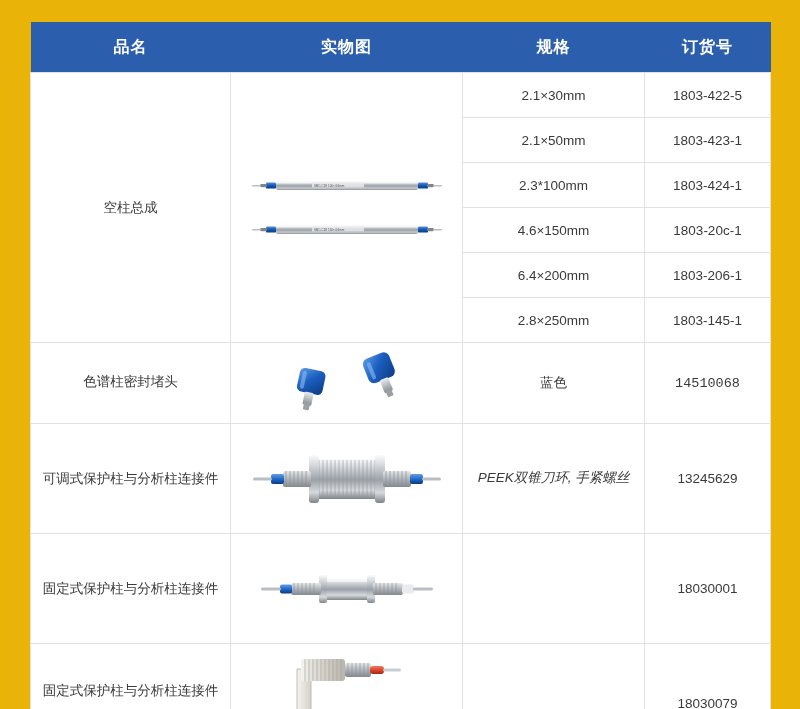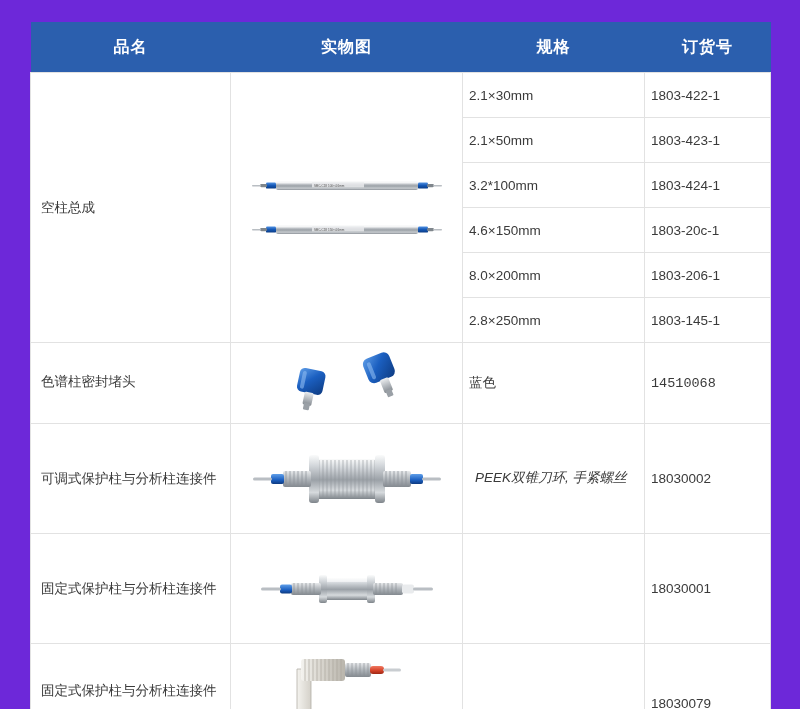--- a/index.html
+++ b/index.html
@@ -11,21 +11,21 @@
     width: 800px;
     height: 709px;
     font-family: "Liberation Sans", sans-serif;
     color: #333333;
     overflow: hidden;
   }
   .page {
     position: relative;
     width: 800px;
     height: 709px;
-    background: #6d28d9;
+    background: #eab308;
     box-sizing: border-box;
     padding: 22px 30px 0 30px;
   }
   table.spec-table {
     width: 740px;
     border-collapse: collapse;
     table-layout: fixed;
   }
   table.spec-table thead th {
     background: #2b5fae;
@@ -34,20 +34,21 @@
     font-weight: bold;
     height: 48px;
     text-align: center;
     letter-spacing: 1px;
     border: none;
   }
   table.spec-table td {
     border: 1px solid #e2e2e2;
     font-size: 13.5px;
     color: #3a3a3a;
+    text-align: center;
     vertical-align: middle;
     background: #ffffff;
   }
   td.name-cell {
     background: #f4f4f4;
     font-size: 13.5px;
     line-height: 1.9;
     padding: 6px 10px;
   }
   td.img-cell {
@@ -158,36 +159,36 @@
               <rect x="14" y="11.6" width="10" height="6" rx="1.2" fill="url(#bluefit1)"></rect>
               <rect x="8" y="13" width="7" height="3.2" rx="1.4" fill="#7f868c"></rect>
               <rect x="0" y="14" width="9" height="1.4" rx="0.7" fill="#b9bec3"></rect>
               <rect x="166" y="11.6" width="10" height="6" rx="1.2" fill="url(#bluefit1)"></rect>
               <rect x="175" y="13" width="7" height="3.2" rx="1.4" fill="#7f868c"></rect>
               <rect x="181" y="14" width="9" height="1.4" rx="0.7" fill="#b9bec3"></rect>
             </svg>
           </div>
         </td>
         <td class="spec-cell">2.1×30mm</td>
-        <td class="order-cell">1803-422-1</td>
+        <td class="order-cell">1803-422-5</td>
       </tr>
       <tr>
         <td class="spec-cell">2.1×50mm</td>
         <td class="order-cell">1803-423-1</td>
       </tr>
       <tr>
-        <td class="spec-cell">3.2*100mm</td>
+        <td class="spec-cell">2.3*100mm</td>
         <td class="order-cell">1803-424-1</td>
       </tr>
       <tr>
         <td class="spec-cell">4.6×150mm</td>
         <td class="order-cell">1803-20c-1</td>
       </tr>
       <tr>
-        <td class="spec-cell">8.0×200mm</td>
+        <td class="spec-cell">6.4×200mm</td>
         <td class="order-cell">1803-206-1</td>
       </tr>
       <tr>
         <td class="spec-cell">2.8×250mm</td>
         <td class="order-cell">1803-145-1</td>
       </tr>
 
       <tr style="height:78px;font-family:Liberation Mono, monospace;">
         <td class="name-cell">色谱柱密封堵头</td>
         <td class="img-cell">
@@ -292,21 +293,21 @@
                   <line x1="151" y1="40" x2="151" y2="56"></line>
                 <line x1="155" y1="40" x2="155" y2="56"></line>
                   <line x1="159" y1="40" x2="159" y2="56"></line>
               </g>
               <rect x="163" y="43" width="13" height="10" rx="2" fill="url(#bluetip)"></rect>
               <rect x="175" y="46.5" width="19" height="3" rx="1.5" fill="#b9bec3"></rect>
             </svg>
           </div>
         </td>
         <td class="spec-merge">PEEK双锥刀环, 手紧螺丝</td>
-        <td class="order-cell">18030002</td>
+        <td class="order-cell">13245629</td>
       </tr>
 
       <tr style="height:110px;">
         <td class="name-cell">固定式保护柱与分析柱连接件</td>
         <td class="img-cell">
           <div class="cell-inner">
             <svg width="200" height="90" viewBox="0 0 200 90">
 
               <rect x="78" y="34" width="44" height="22" rx="2" fill="url(#knurl)"></rect>
               <rect x="78" y="34" width="44" height="4" fill="#ffffff" opacity="0.55"></rect>

